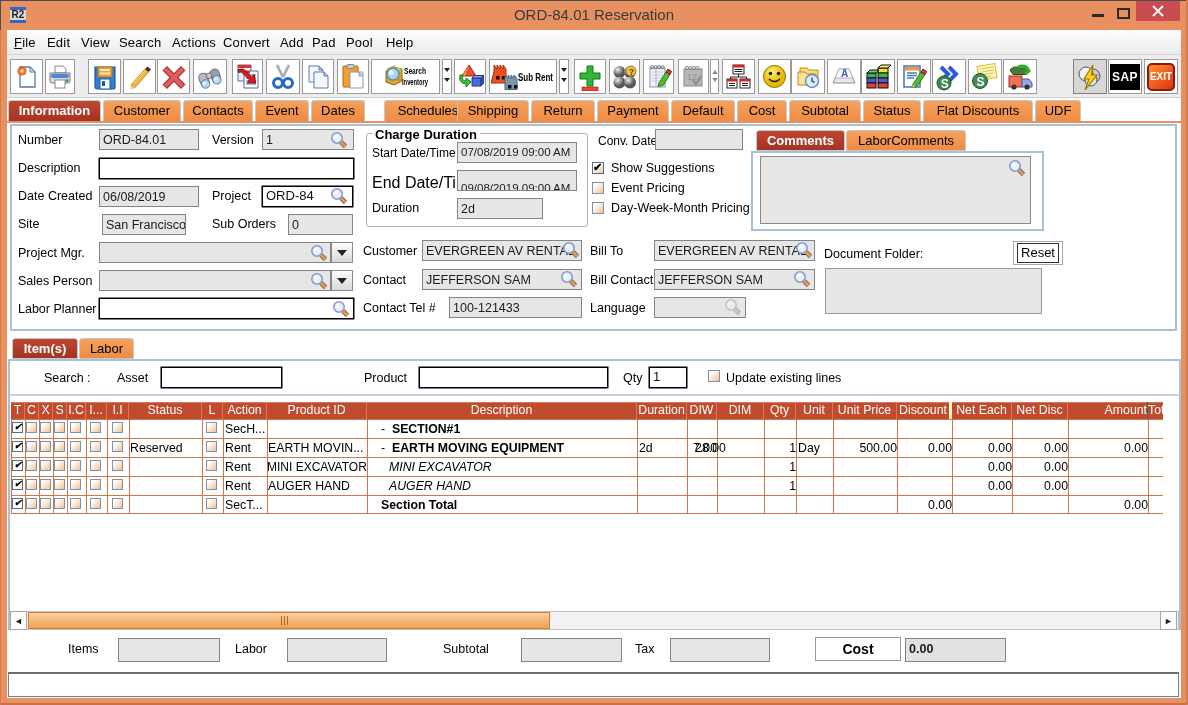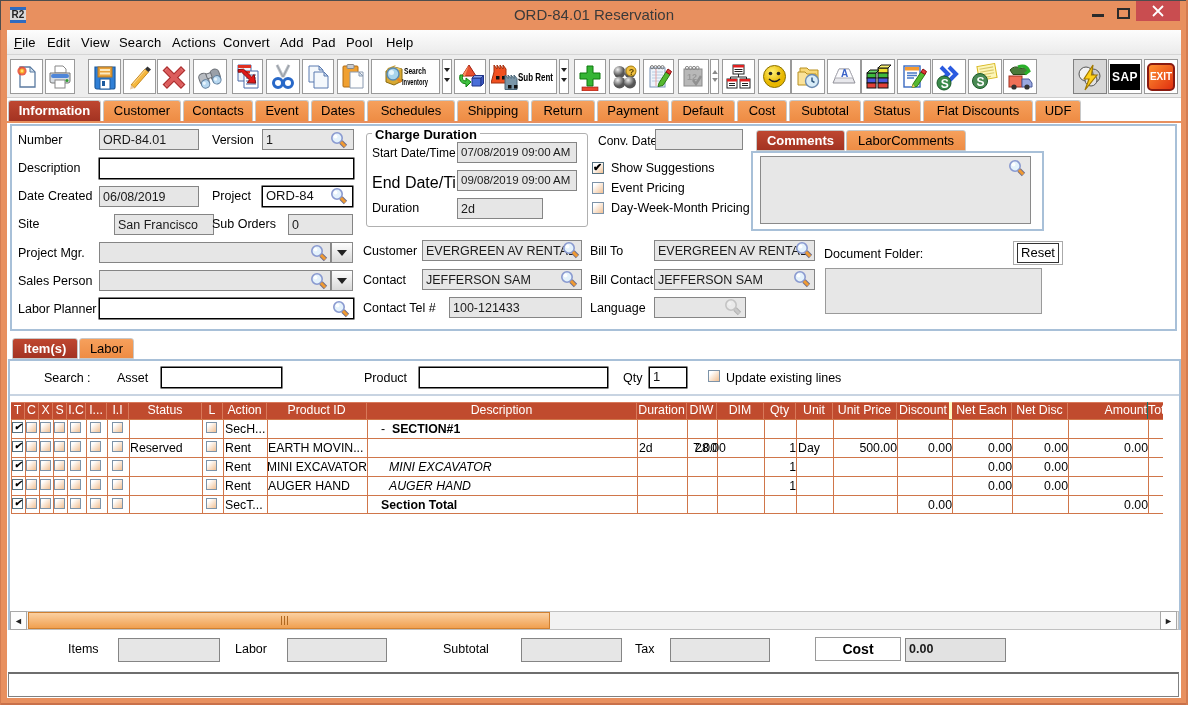--- a/index.html
+++ b/index.html
@@ -337,21 +337,21 @@
   </div>
 <div class="tbtn" style="left:1144px">
     <div style="background:linear-gradient(135deg,#ff9030,#e03010);border:2px solid #8a1a10;border-radius:5px;color:#fff;font-weight:bold;font-size:10px;width:28px;height:28px;text-align:center;line-height:24px">EXIT</div>
   </div>
 
 <div class="tab seltab" style="left:8px;width:93px">Information</div>
 <div class="tab" style="left:103px;width:78px">Customer</div>
 <div class="tab" style="left:183px;width:70px">Contacts</div>
 <div class="tab" style="left:255px;width:54px">Event</div>
 <div class="tab" style="left:311px;width:54px">Dates</div>
-<div class="tab" style="left:367px;width:88px">Schedules</div>
+<div class="tab" style="left:384px;width:88px">Schedules</div>
 <div class="tab" style="left:457px;width:72px">Shipping</div>
 <div class="tab" style="left:531px;width:64px">Return</div>
 <div class="tab" style="left:597px;width:72px">Payment</div>
 <div class="tab" style="left:671px;width:64px">Default</div>
 <div class="tab" style="left:737px;width:50px">Cost</div>
 <div class="tab" style="left:789px;width:72px">Subtotal</div>
 <div class="tab" style="left:863px;width:58px">Status</div>
 <div class="tab" style="left:923px;width:110px">Flat Discounts</div>
 <div class="tab" style="left:1035px;width:46px">UDF</div>
 <div class="abs" style="left:7px;top:121px;width:1174px;height:2px;background:#E8905F"></div>
@@ -367,21 +367,21 @@
 <div class="lbl" style="left:18px;top:161px">Description</div>
 <div class="winp" style="left:99px;top:158px;width:255px"></div>
 <div class="lbl" style="left:18px;top:189px">Date Created</div>
 <div class="inp" style="left:99px;top:186px;width:100px">06/08/2019</div>
 <div class="lbl" style="left:212px;top:189px">Project</div>
 <div class="winp" style="left:262px;top:186px;width:91px">ORD-84</div>
 <svg class="mag" viewBox="0 0 18 18" style="left:330px;top:187px">
     <use href="#magg"></use>
   </svg>
 <div class="lbl" style="left:18px;top:217px">Site</div>
-<div class="inp" style="left:114px;top:214px;width:100px">San Francisco</div>
+<div class="inp" style="left:102px;top:214px;width:84px">San Francisco</div>
 <div class="lbl" style="left:212px;top:217px">Sub Orders</div>
 <div class="inp" style="left:288px;top:214px;width:65px">0</div>
 <div class="lbl" style="left:18px;top:246px">Project Mgr.</div>
 <div class="inp" style="left:99px;top:242px;width:232px;height:21px"></div>
 <svg class="mag" viewBox="0 0 18 18" style="left:310px;top:244px">
     <use href="#magg"></use>
   </svg>
 <div class="abs" style="left:331px;top:242px;width:22px;height:21px;background:linear-gradient(#fdfdfd,#d8d8d8);border:1px solid #8a8a8a"></div>
 <div class="abs" style="left:337px;top:250px;width:0;height:0;border-left:5px solid transparent;border-right:5px solid transparent;border-top:6px solid #222"></div>
 <div class="lbl" style="left:18px;top:274px">Sales Person</div>
@@ -395,21 +395,21 @@
 <div class="winp" style="left:99px;top:298px;width:255px"></div>
 <svg class="mag" viewBox="0 0 18 18" style="left:332px;top:300px">
     <use href="#magg"></use>
   </svg>
 
 <div class="abs" style="left:366px;top:133px;width:222px;height:94px;border:1px solid #b0b0b0;border-radius:3px"></div>
 <div class="abs" style="left:372px;top:127px;background:#fff;padding:0 3px;font-size:13px;font-weight:bold;color:#000">Charge Duration</div>
 <div class="lbl" style="left:372px;top:146px;font-size:12px">Start Date/Time</div>
 <div class="inp" style="left:457px;top:142px;width:120px;font-size:11.5px;padding-top:3px">07/08/2019 09:00 AM</div>
 <div class="lbl" style="left:372px;top:174px;font-size:16px">End Date/Time</div>
-<div class="inp" style="left:457px;top:170px;width:120px;font-size:11.5px;padding-top:3px">09/08/2019 09:00 AM</div>
+<div class="inp" style="left:457px;top:170px;width:120px;font-size:11.5px;padding-top:11px">09/08/2019 09:00 AM</div>
 <div class="lbl" style="left:372px;top:201px">Duration</div>
 <div class="inp" style="left:457px;top:198px;width:86px">2d</div>
 
 <div class="lbl" style="left:598px;top:134px;font-size:12px">Conv. Date</div>
 <div class="inp" style="left:655px;top:129px;width:88px"></div>
 <div class="cbc" style="left:592px;top:162px"></div>
 <div class="lbl" style="left:611px;top:161px">Show Suggestions</div>
 <div class="cb" style="left:592px;top:182px"></div>
 <div class="lbl" style="left:611px;top:181px">Event Pricing</div>
 <div class="cb" style="left:592px;top:202px"></div>
@@ -541,20 +541,21 @@
     <i class="gu" style="position:absolute;left:15px;top:39px"></i>
     <i class="gu" style="position:absolute;left:29px;top:39px"></i>
     <i class="gu" style="position:absolute;left:43px;top:39px"></i>
     <i class="gu" style="position:absolute;left:59px;top:39px"></i>
     <i class="gu" style="position:absolute;left:79px;top:39px"></i>
     <i class="gu" style="position:absolute;left:101px;top:39px"></i>
     <i class="gu" style="position:absolute;left:195px;top:39px"></i>
 <div class="abs" style="left:119px;top:37px;width:71px;height:19px;line-height:19px;overflow:hidden;white-space:nowrap;">Reserved</div>
 <div class="abs" style="left:214px;top:37px;width:42px;height:19px;line-height:19px;overflow:hidden;white-space:nowrap;">Rent</div>
 <div class="abs" style="left:257px;top:37px;width:98px;height:19px;line-height:19px;overflow:hidden;white-space:nowrap;">EARTH MOVIN...</div>
+<div class="abs" style="left:358px;top:37px;width:268px;height:19px;line-height:19px;overflow:hidden;white-space:nowrap;padding-left:12px">-&nbsp; <b>EARTH MOVING EQUIPMENT</b></div>
 <div class="abs" style="left:628px;top:37px;width:48px;height:19px;line-height:19px;overflow:hidden;white-space:nowrap;">2d</div>
 <div class="abs" style="left:678px;top:37px;width:28px;height:19px;line-height:19px;overflow:hidden;white-space:nowrap;text-align:right">7.00</div>
 <div class="abs" style="left:677px;top:37px;width:45px;height:19px;line-height:19px;overflow:hidden;white-space:nowrap;text-align:center">28.00</div>
 <div class="abs" style="left:755px;top:37px;width:30px;height:19px;line-height:19px;overflow:hidden;white-space:nowrap;text-align:right">1</div>
 <div class="abs" style="left:787px;top:37px;width:35px;height:19px;line-height:19px;overflow:hidden;white-space:nowrap;">Day</div>
 <div class="abs" style="left:824px;top:37px;width:62px;height:19px;line-height:19px;overflow:hidden;white-space:nowrap;text-align:right">500.00</div>
 <div class="abs" style="left:888px;top:37px;width:53px;height:19px;line-height:19px;overflow:hidden;white-space:nowrap;text-align:right">0.00</div>
 <div class="abs" style="left:943px;top:37px;width:58px;height:19px;line-height:19px;overflow:hidden;white-space:nowrap;text-align:right">0.00</div>
 <div class="abs" style="left:1003px;top:37px;width:54px;height:19px;line-height:19px;overflow:hidden;white-space:nowrap;text-align:right">0.00</div>
 <div class="abs" style="left:1059px;top:37px;width:78px;height:19px;line-height:19px;overflow:hidden;white-space:nowrap;text-align:right">0.00</div>

